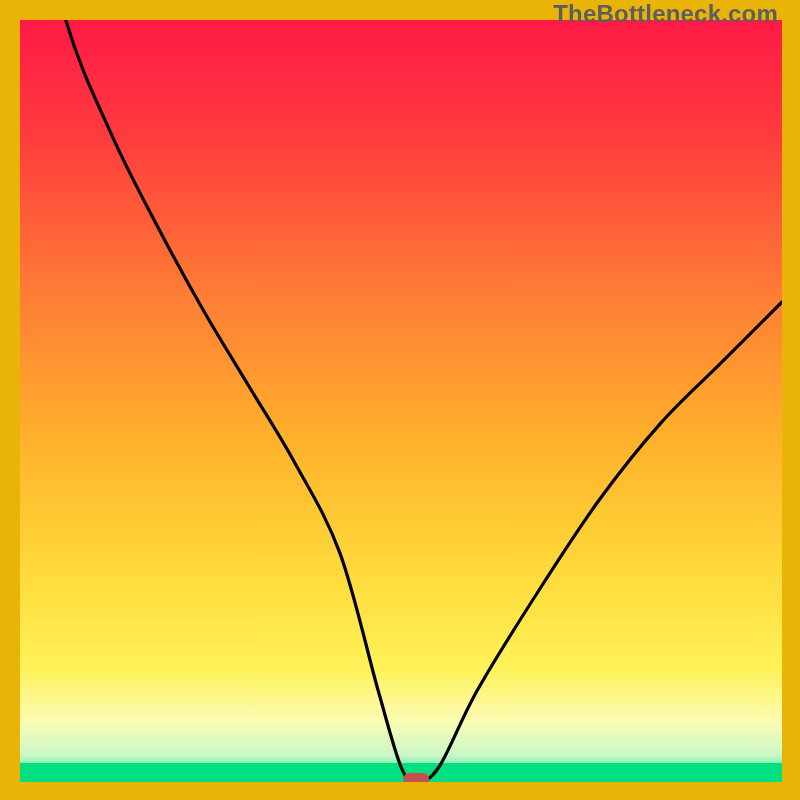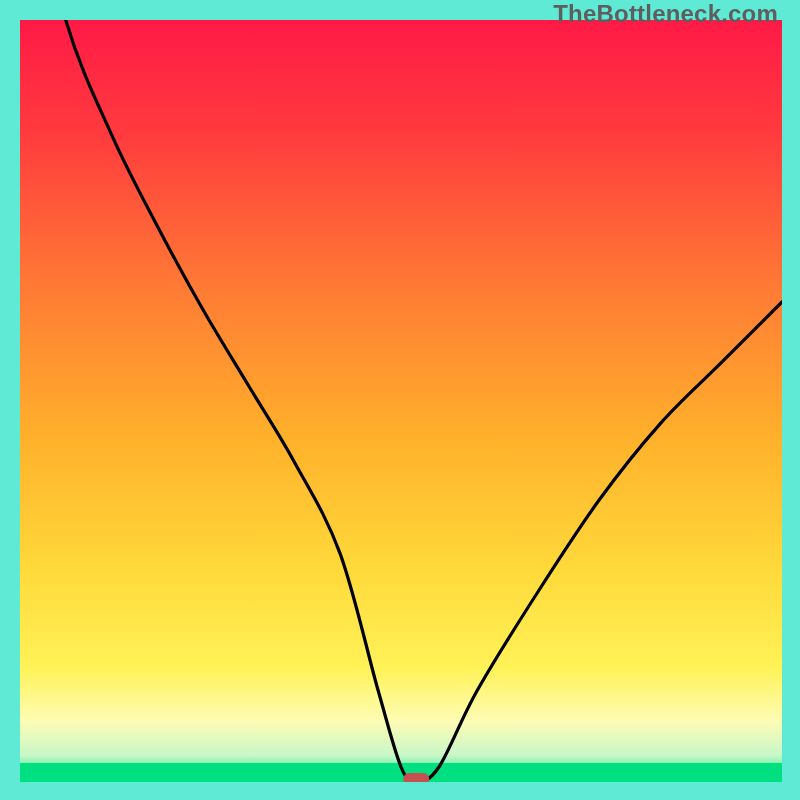--- a/index.html
+++ b/index.html
@@ -7,21 +7,21 @@
     padding: 0;
     width: 800px;
     height: 800px;
     background: #000;
     overflow: hidden;
   }
   .frame {
     position: relative;
     width: 800px;
     height: 800px;
-    background: #5eead4;
+    background: #eab308;
   }
   .plot {
     position: absolute;
     left: 20px;
     top: 20px;
     width: 762px;
     height: 762px;
     overflow: hidden;
   }
   .watermark {

